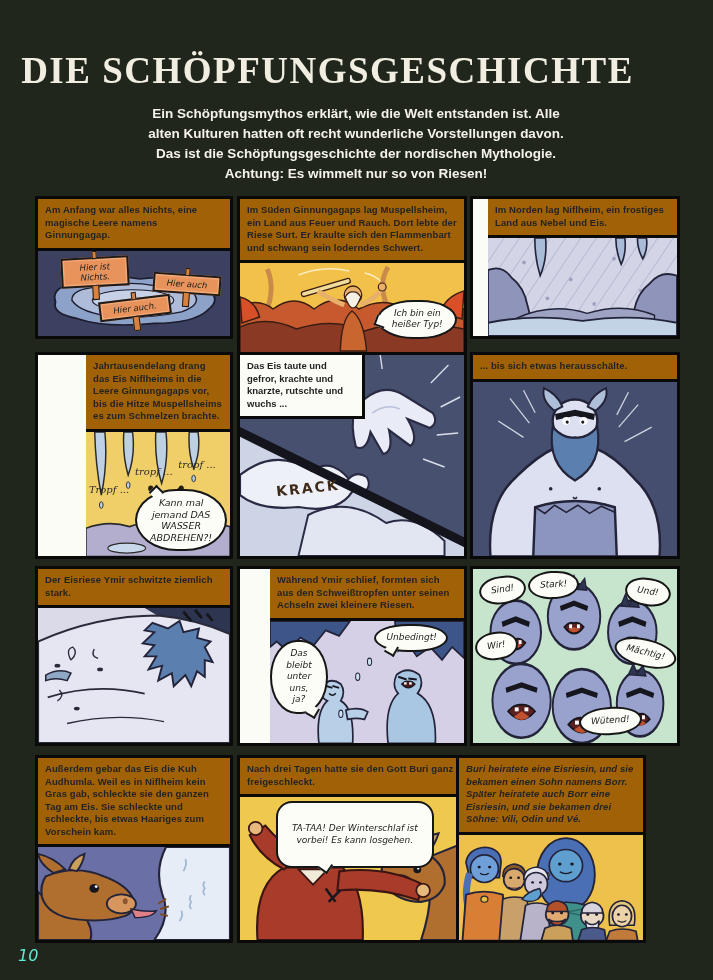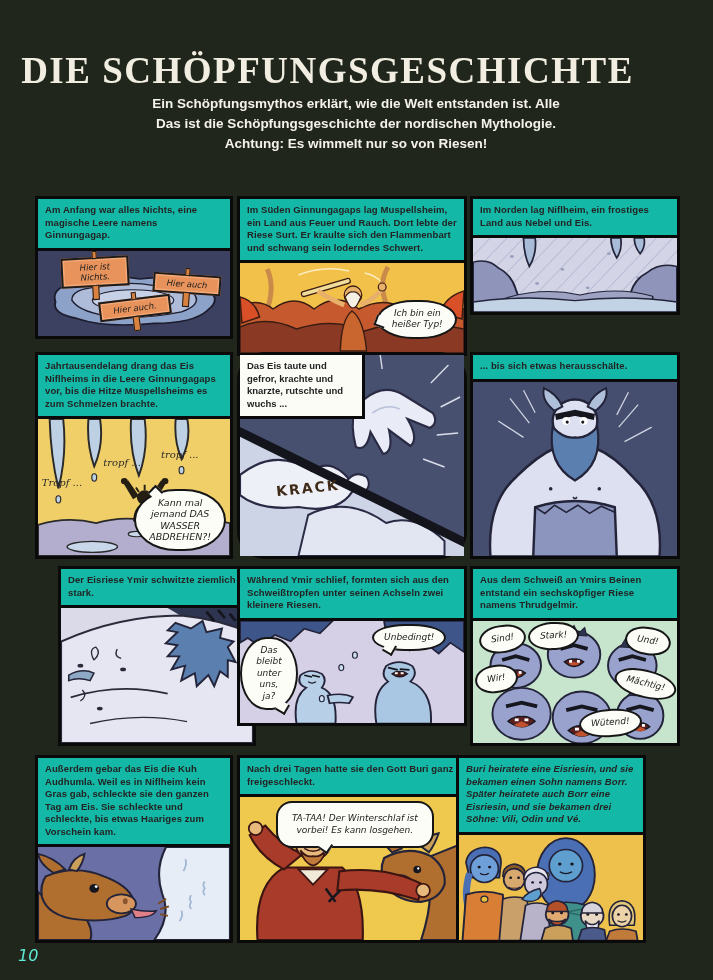--- a/index.html
+++ b/index.html
@@ -8,51 +8,51 @@
     background:#20261b;
     font-family:"Liberation Sans",sans-serif;
   }
   
   .page-title{
     position:absolute;left:0;top:24px;width:655px;text-align:center;
     font-family:"Liberation Serif",serif;font-weight:700;
     font-size:37px;letter-spacing:1.5px;color:#f1eee1;
   }
   .intro{
-    position:absolute;left:56px;top:94px;width:600px;text-align:center;
+    position:absolute;left:56px;top:104px;width:600px;text-align:center;
     font-weight:700;font-size:13.5px;line-height:20px;color:#f4f2ea;
   }
   .page-number{
     position:absolute;left:18px;top:946px;
     font-family:"DejaVu Sans",sans-serif;font-style:italic;
     font-size:16px;color:#5eead4;
   }
   
   .panel{
     position:absolute;border:3px solid #0a0a0a;box-sizing:border-box;
     display:flex;flex-direction:column;background:#fcfcf7;
   }
   .caption{
-    background:#14b8a6;color:#232323;font-weight:700;
+    background:#a16207;color:#232323;font-weight:700;
     font-size:9.5px;line-height:12.5px;padding:5px 7px 6px;
     border-bottom:3px solid #0a0a0a;letter-spacing:.1px;
   }
   .art{flex:1;position:relative;overflow:hidden;}
   .art svg{position:absolute;left:0;top:0;width:100%;height:100%;display:block;}
   
   .caption-overlay{
     position:absolute;left:0;top:0;width:56%;z-index:3;
     background:#fcfcf7;color:#232323;font-weight:700;
     font-size:9.5px;line-height:12.5px;padding:5px 7px 6px;
     border-right:3px solid #0a0a0a;border-bottom:3px solid #0a0a0a;
     box-sizing:border-box;
   }
   .bubble{
     position:absolute;z-index:4;background:#fdfdf8;border:2px solid #161616;
-    border-radius:16px;padding:10px 7px;text-align:center;
+    border-radius:16px;padding:20px 7px;text-align:center;
     font-family:"DejaVu Sans",sans-serif;font-style:italic;
     font-size:9px;line-height:11.5px;color:#1c1c1c;box-sizing:border-box;
   }
   .bubble.oval{border-radius:50% / 55%;padding:6px 10px;}
   .tail{
     position:absolute;width:9px;height:9px;background:#fdfdf8;
     border-left:2px solid #161616;border-bottom:2px solid #161616;
   }
   
   .sign{
@@ -79,20 +79,21 @@
     font-weight:900;font-size:14px;letter-spacing:2px;color:#3f2a18;
     transform:rotate(-6deg);
   }
 </style>
 </head>
 <body>
 
 <h1 class="page-title">DIE SCHÖPFUNGSGESCHICHTE</h1>
 <div class="intro">
   <div>Ein Schöpfungsmythos erklärt, wie die Welt entstanden ist. Alle</div>
+  <div>alten Kulturen hatten oft recht wunderliche Vorstellungen davon.</div>
   <div>Das ist die Schöpfungsgeschichte der nordischen Mythologie.</div>
   <div>Achtung: Es wimmelt nur so von Riesen!</div>
 </div>
 
 <div class="panel" style="left:35px;top:196px;width:198px;height:143px;">
   <div class="caption">Am Anfang war alles Nichts, eine magische Leere namens Ginnungagap.</div>
   <div class="art">
     <svg viewBox="0 0 198 104" preserveAspectRatio="none">
       <rect width="198" height="104" fill="#3c4161"></rect>
       <path d="M18,62 Q12,42 45,38 Q70,26 105,34 Q150,28 170,44 Q192,56 175,72 Q160,88 120,88 Q70,94 40,82 Q14,76 18,62 Z" fill="#8da2c8" stroke="#1d1d30" stroke-width="2"></path>
@@ -132,21 +133,21 @@
       <path d="M60,12 q26,-10 52,-4" stroke="#fdf6e0" stroke-width="1.4" fill="none" opacity=".8"></path>
       <path d="M128,10 q10,2 16,8" stroke="#fdf6e0" stroke-width="1.4" fill="none" opacity=".8"></path>
     </svg>
     <div class="bubble oval" style="right:3%;bottom:16%;width:80px;">
       <span>Ich bin ein heißer Typ!</span>
       <i class="tail" style="left:-4px;bottom:10px;transform:rotate(20deg);"></i>
     </div>
   </div>
 </div>
 
-<div class="panel" style="left:470px;top:196px;width:210px;height:119px;">
+<div class="panel" style="left:470px;top:196px;width:210px;height:143px;padding-left:15px;">
   <div class="caption">Im Norden lag Niflheim, ein frostiges Land aus Nebel und Eis.</div>
   <div class="art">
     <svg viewBox="0 0 210 104" preserveAspectRatio="none">
       <defs>
         <pattern id="hatch" width="14" height="14" patternUnits="userSpaceOnUse" patternTransform="rotate(35)">
           <line x1="0" y1="0" x2="0" y2="14" stroke="#a3a8c6" stroke-width="1.3"></line>
         </pattern>
       </defs>
       <rect width="210" height="104" fill="#d3d5e6"></rect>
       <rect width="210" height="104" fill="url(#hatch)"></rect>
@@ -160,21 +161,21 @@
       <path d="M210,104 L210,40 Q192,34 180,48 Q166,58 162,78 Q158,94 162,104 Z" fill="#8f94ba" stroke="#23233a" stroke-width="2"></path>
       <path d="M30,86 Q70,68 110,80 Q150,68 185,82 L185,104 L30,104 Z" fill="#9ea3c4" stroke="#23233a" stroke-width="1.6"></path>
       <path d="M0,104 L0,90 Q50,80 105,88 Q160,80 210,90 L210,104 Z" fill="#c2d3e6" stroke="#23233a" stroke-width="2"></path>
       <path d="M52,0 L64,0 Q66,22 58,40 Q52,22 52,0 Z" fill="#a8bcd8" stroke="#23233a" stroke-width="1.8"></path>
       <path d="M142,0 L152,0 Q154,16 148,28 Q142,14 142,0 Z" fill="#a8bcd8" stroke="#23233a" stroke-width="1.8"></path>
       <path d="M166,0 L176,0 Q178,12 172,22 Q166,12 166,0 Z" fill="#a8bcd8" stroke="#23233a" stroke-width="1.8"></path>
     </svg>
   </div>
 </div>
 
-<div class="panel" style="left:35px;top:352px;width:198px;height:207px;">
+<div class="panel" style="left:35px;top:352px;width:198px;height:207px;padding-left:48px;">
   <div class="caption">Jahrtausendelang drang das Eis Niflheims in die Leere Ginnungagaps vor, bis die Hitze Muspellsheims es zum Schmelzen brachte.</div>
   <div class="art">
     <svg viewBox="0 0 198 150" preserveAspectRatio="none">
       <rect width="198" height="150" fill="#f0cf69"></rect>
       <path d="M12,0 L26,0 Q30,40 21,76 Q13,40 12,0 Z" fill="#bdd0e4" stroke="#2a2a2a" stroke-width="2"></path>
       <path d="M52,0 L64,0 Q68,28 58,52 Q50,28 52,0 Z" fill="#bdd0e4" stroke="#2a2a2a" stroke-width="2"></path>
       <path d="M96,0 L110,0 Q114,34 104,62 Q94,34 96,0 Z" fill="#bdd0e4" stroke="#2a2a2a" stroke-width="2"></path>
       <path d="M142,0 L154,0 Q158,24 148,44 Q140,24 142,0 Z" fill="#bdd0e4" stroke="#2a2a2a" stroke-width="2"></path>
       <ellipse cx="21" cy="88" rx="2.5" ry="4" fill="#bdd0e4" stroke="#2a2a2a" stroke-width="1.2"></ellipse>
       <ellipse cx="58" cy="64" rx="2.5" ry="4" fill="#bdd0e4" stroke="#2a2a2a" stroke-width="1.2"></ellipse>
@@ -194,21 +195,21 @@
     <span class="sfx" style="left:2%;top:42%;">Tropf ...</span>
     <span class="sfx" style="left:34%;top:28%;">tropf ...</span>
     <span class="sfx" style="left:64%;top:22%;">tropf ...</span>
     <div class="bubble oval" style="right:2%;bottom:4%;width:92px;font-size:9.5px;">
       <span>Kann mal jemand DAS WASSER ABDREHEN?!</span>
       <i class="tail" style="left:14px;top:-4px;transform:rotate(135deg);"></i>
     </div>
   </div>
 </div>
 
-<div class="panel" style="left:237px;top:352px;width:230px;height:207px;border-radius:28px;">
+<div class="panel" style="left:237px;top:352px;width:230px;height:207px;">
   <div class="art">
     <svg viewBox="0 0 230 201" preserveAspectRatio="none">
       <rect width="230" height="201" fill="#47506f"></rect>
       <g stroke="#eceef8" stroke-width="1.4" opacity=".9">
         <path d="M196,28 L214,10"></path>
           <path d="M206,52 L226,42"></path>
           <path d="M202,80 L224,78"></path>
         <path d="M188,104 L210,112"></path>
           <path d="M120,16 L112,2"></path>
           <path d="M146,14 L144,0"></path>
@@ -251,21 +252,21 @@
       <circle cx="97" cy="39" r="1.6" fill="#16161f"></circle>
         <circle cx="113" cy="39" r="1.6" fill="#16161f"></circle>
       <path d="M82,44 Q76,80 105,96 Q134,80 128,44 Q116,56 105,54 Q94,56 82,44 Z" fill="#5b7fae" stroke="#23233a" stroke-width="2.2"></path>
       <circle cx="80" cy="104" r="1.8" fill="#23233a"></circle>
         <circle cx="130" cy="104" r="1.8" fill="#23233a"></circle>
       <path d="M103,112 q2,3 4,0" stroke="#23233a" stroke-width="1.5" fill="none"></path>
     </svg>
   </div>
 </div>
 
-<div class="panel" style="left:35px;top:566px;width:198px;height:180px;margin-left:23px;">
+<div class="panel" style="left:35px;top:566px;width:198px;height:180px;">
   <div class="caption">Der Eisriese Ymir schwitzte ziemlich stark.</div>
   <div class="art">
     <svg viewBox="0 0 198 145" preserveAspectRatio="none">
       <rect width="198" height="145" fill="#dadae8"></rect>
       <path d="M110,0 L198,0 L198,34 Q150,26 110,0 Z" fill="#2e3550"></path>
       <path d="M0,36 Q60,8 124,8 Q164,12 198,28 L198,145 L0,145 Z" fill="#e6e6f2" stroke="#2a2a3a" stroke-width="2.2"></path>
       <path d="M10,96 Q60,80 110,92" stroke="#2a2a3a" stroke-width="1.8" fill="none"></path>
       <path d="M30,124 Q80,112 130,122" stroke="#2a2a3a" stroke-width="1.5" fill="none"></path>
       <path d="M150,4 l8,10 M162,2 l7,9 M174,6 l6,8" stroke="#16161f" stroke-width="3"></path>
       <path d="M118,16 L110,24 L120,26 L108,38 L120,40 L110,52 L122,52 L114,66 L128,62 L124,78 L138,70 L140,84 L152,72 L158,84 L164,68 L172,74 L172,56 L180,58 L172,42 L178,36 L164,32 L166,22 L150,26 L146,14 L134,22 Z" fill="#5b7fae" stroke="#23233a" stroke-width="2"></path>
@@ -275,21 +276,21 @@
         <path d="M20,100 q8,-6 2,-12"></path>
       </g>
       <ellipse cx="20" cy="62" rx="3" ry="2" fill="#2a2a3a"></ellipse>
       <ellipse cx="64" cy="66" rx="3" ry="2" fill="#2a2a3a"></ellipse>
       <ellipse cx="40" cy="108" rx="3" ry="2" fill="#2a2a3a"></ellipse>
       <path d="M8,72 Q22,64 34,70 L30,78 Q18,74 8,78 Z" fill="#8fa8c6" stroke="#23233a" stroke-width="1.6"></path>
     </svg>
   </div>
 </div>
 
-<div class="panel" style="left:237px;top:566px;width:230px;height:160px;">
+<div class="panel" style="left:237px;top:566px;width:230px;height:180px;padding-left:30px;">
   <div class="caption">Während Ymir schlief, formten sich aus den Schweißtropfen unter seinen Achseln zwei kleinere Riesen.</div>
   <div class="art">
     <svg viewBox="0 0 230 132" preserveAspectRatio="none">
       <rect width="230" height="132" fill="#d6d0e6"></rect>
       <path d="M0,0 L95,0 L82,16 L66,10 L52,26 L36,18 L20,32 L8,22 L0,28 Z" fill="#3d5588" stroke="#23233a" stroke-width="2"></path>
       <path d="M148,0 L230,0 L230,40 L216,28 L204,42 L190,28 L174,38 L162,22 L152,32 Z" fill="#3d5588" stroke="#23233a" stroke-width="2"></path>
       <path d="M58,132 Q54,98 68,86 Q58,82 62,70 Q72,60 84,68 Q90,76 84,86 Q100,94 98,132 Z" fill="#b7d0e8" stroke="#23233a" stroke-width="2"></path>
       <path d="M90,96 Q106,92 116,98 L112,106 Q102,104 92,106 Z" fill="#b7d0e8" stroke="#23233a" stroke-width="2"></path>
       <path d="M66,70 L74,72 M74,70 L82,72" stroke="#16161f" stroke-width="2"></path>
       <path d="M70,78 q4,4 8,0" stroke="#16161f" stroke-width="1.6" fill="none"></path>
@@ -307,21 +308,20 @@
       <i class="tail" style="right:8px;bottom:-5px;transform:rotate(-60deg);"></i>
     </div>
     <div class="bubble oval" style="right:8%;top:3%;width:74px;">
       <span>Unbedingt!</span>
       <i class="tail" style="left:10px;bottom:-5px;transform:rotate(-60deg);"></i>
     </div>
   </div>
 </div>
 
 <div class="panel" style="left:470px;top:566px;width:210px;height:180px;">
-  <div class="caption">Aus dem Schweiß an Ymirs Beinen entstand ein sechsköpfiger Riese namens Thrudgelmir.</div>
   <div class="art">
     <svg viewBox="0 0 210 132" preserveAspectRatio="none">
       <rect width="210" height="132" fill="#c7e5cd"></rect>
       <g stroke="#23233a" stroke-width="2" fill="#98a2cc">
         <ellipse cx="44" cy="48" rx="26" ry="24"></ellipse>
         <ellipse cx="104" cy="36" rx="27" ry="25"></ellipse>
         <ellipse cx="164" cy="48" rx="25" ry="24"></ellipse>
         <ellipse cx="50" cy="100" rx="30" ry="28"></ellipse>
         <ellipse cx="112" cy="104" rx="30" ry="28"></ellipse>
         <ellipse cx="172" cy="102" rx="24" ry="25"></ellipse>

